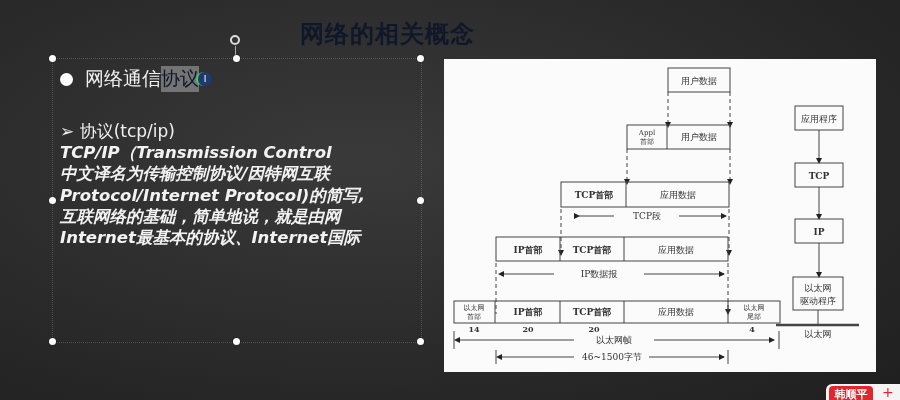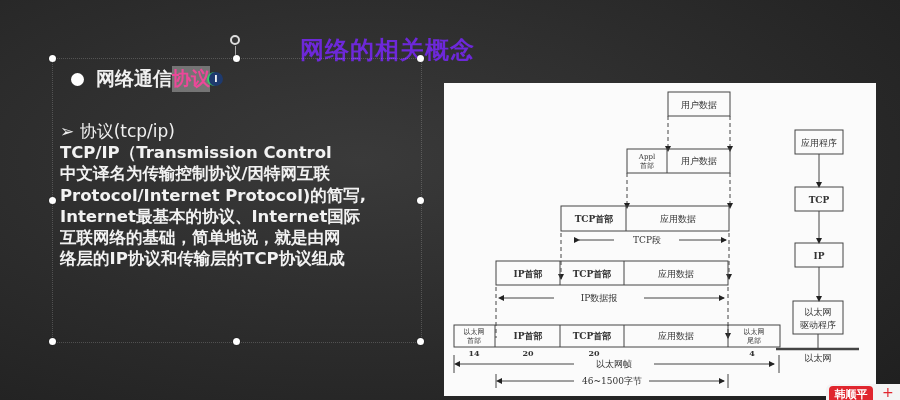--- a/index.html
+++ b/index.html
@@ -3,62 +3,61 @@
 <meta charset="utf-8">
 <style>
   html, body { margin:0; padding:0; }
   body {
     width:900px; height:400px; overflow:hidden; position:relative;
     background: radial-gradient(ellipse at 40% 40%, #3a3a3a 0%, #2b2b2b 55%, #1f1f1f 100%);
     font-family: "DejaVu Sans", "Liberation Sans", sans-serif;
   }
   .slide-title {
     position:absolute; left:300px; top:18px; width:220px;
-    color:#6d28d9; font-size:24px; font-weight:bold; letter-spacing:1px;margin-top:16px;
+    color:#0f172a; font-size:24px; font-weight:bold; letter-spacing:1px;
   }
   
   .textbox {
     position:absolute; left:52px; top:58px; width:368px; height:283px;
     border:1px dotted rgba(255,255,255,0.18);
   }
   .handle {
     position:absolute; width:7px; height:7px; border-radius:50%;
     background:#ffffff; box-shadow:0 0 1px #000;
   }
   .rotate-handle {
     position:absolute; left:230px; top:35px; width:10px; height:10px;
     border-radius:50%; border:2px solid #ddd; background:#333;
     box-sizing:border-box;
   }
   .rotate-stem { position:absolute; left:235px; top:46px; width:1px; height:12px; background:#aaa; }
   .bullet-line {
-    position:absolute; left:71px; top:66px; color:#f0f0f0;
-    font-size:19px; font-weight:bold; display:flex; align-items:center;
+    position:absolute; left:60px; top:66px; color:#f0f0f0;
+    font-size:19px; font-weight:normal; display:flex; align-items:center;
   }
   .bullet-dot { width:13px; height:13px; border-radius:50%; background:#fff; margin-right:12px; }
-  .sel { background:rgba(200,200,200,0.45); color:#ec4899;text-align:center; }
+  .sel { background:rgba(200,200,200,0.45); color:#0f172a;text-align:center; }
   .cursor-badge {
     display:inline-flex; width:14px; height:14px; border-radius:50%;
     background:#1e3a6e; color:#fff; font-size:9px; align-items:center; justify-content:center;
     margin-left:-3px; border-left:2px solid #3ad06b;
   }
   .sub-head {
     position:absolute; left:60px; top:120px; color:#f0f0f0;
     font-size:17px; font-weight:normal;
   }
   .body-text {
     position:absolute; left:60px; top:142px; width:360px;
     color:#f2f2f2; font-size:16.5px; font-weight:bold; line-height:21.3px;
   }
-  .body-text div { white-space:nowrap; }
+  .body-text div { white-space:nowrap;font-style:italic; }
   
   .panel {
     position:absolute; left:444px; top:59px; width:432px; height:313px;
     background:#fbfbfb;
-    margin-top:24px;
   }
   .panel svg { position:absolute; left:0; top:0; }
   .corner-badge {
     position:absolute; left:826px; top:384px; width:74px; height:20px;
     background:#f4f4f4; border-radius:6px 0 0 0;
   }
   .corner-badge .red {
     position:absolute; left:3px; top:2px; width:44px; height:18px;
     background:#e0262e; border-radius:4px; color:#fff; font-size:11px;
     text-align:center; line-height:18px; font-weight:bold;
@@ -91,23 +90,22 @@
     <span class="sel">协议</span>
     <span class="cursor-badge">I</span>
 </div>
 
 <div class="sub-head">➢ 协议(tcp/ip)</div>
 
 <div class="body-text">
   <div>TCP/IP（Transmission Control</div>
   <div>中文译名为传输控制协议/因特网互联</div>
   <div> Protocol/Internet Protocol)的简写,</div>
+  <div>互联网络的基础，简单地说，就是由网</div>
   <div>Internet最基本的协议、Internet国际</div>
-  <div>互联网络的基础，简单地说，就是由网</div>
-  <div>络层的IP协议和传输层的TCP协议组成</div>
 </div>
 
 <div class="panel">
   <svg width="432" height="313" viewBox="0 0 432 313" font-family="'DejaVu Serif', serif" font-size="9" fill="#333">
     <defs>
       <marker id="ar" markerWidth="6" markerHeight="6" refX="5" refY="3" orient="auto">
         <path d="M0,0 L6,3 L0,6 Z" fill="#222"></path>
       </marker>
     </defs>
     <g stroke="#444" stroke-width="1" fill="none">

